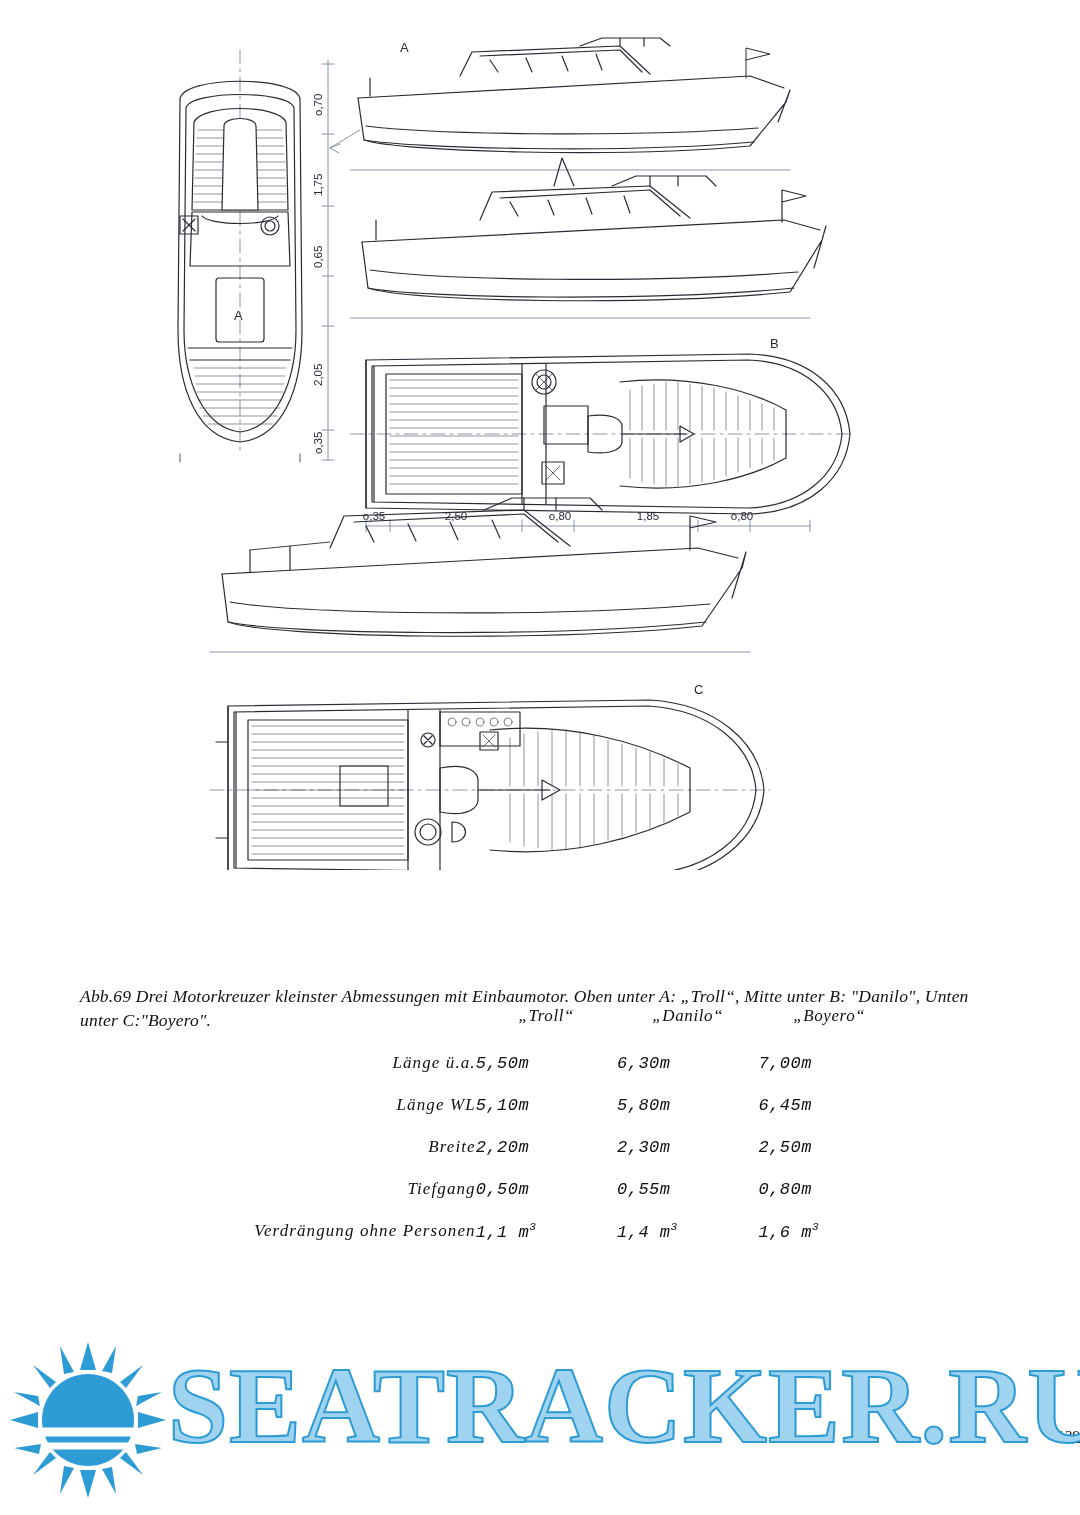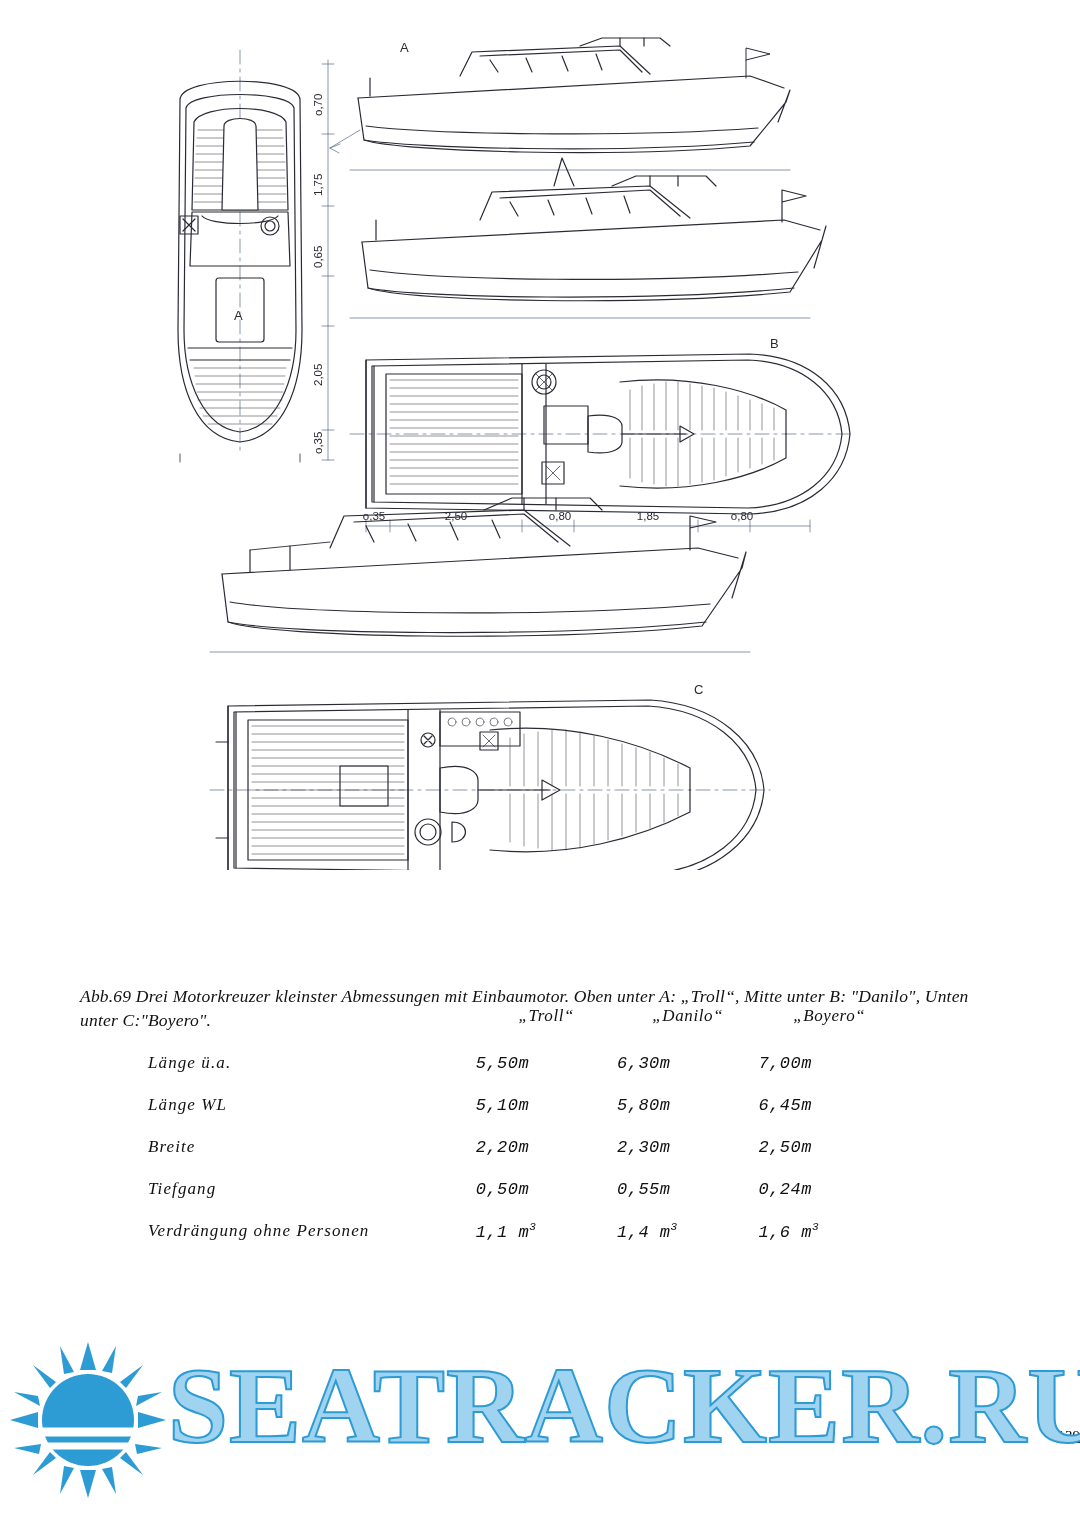--- a/index.html
+++ b/index.html
@@ -48,21 +48,21 @@
     font-style: italic;
     font-size: 17px;
   }
   .spec-table th, .spec-table td {
     padding: 11px 0 11px 0;
     font-weight: normal;
     font-style: italic;
     white-space: nowrap;
   }
   .spec-table th.rowlabel-h, .spec-table td.rowlabel {
-    text-align: left;
+    text-align: right;
     width: 330px;
     letter-spacing: 1.1px;
     padding-left: 8px;
   }
   .spec-table th.colh {
     text-align: center;
     width: 143px;
     letter-spacing: 0.6px;
     padding-bottom: 16px;
   }
@@ -372,21 +372,21 @@
     <tr>
       <td class="rowlabel">Breite</td>
       <td class="val">2,20m</td>
       <td class="val">2,30m</td>
       <td class="val">2,50m</td>
     </tr>
     <tr>
       <td class="rowlabel">Tiefgang</td>
       <td class="val">0,50m</td>
       <td class="val">0,55m</td>
-      <td class="val">0,24m</td>
+      <td class="val">0,80m</td>
     </tr>
     <tr>
       <td class="rowlabel">Verdrängung ohne Personen</td>
       <td class="val"><span>1,1  m</span><span class="sup">3</span></td>
       <td class="val"><span>1,4  m</span><span class="sup">3</span></td>
       <td class="val"><span>1,6  m</span><span class="sup">3</span></td>
     </tr>
   </tbody>
 </table>
 

